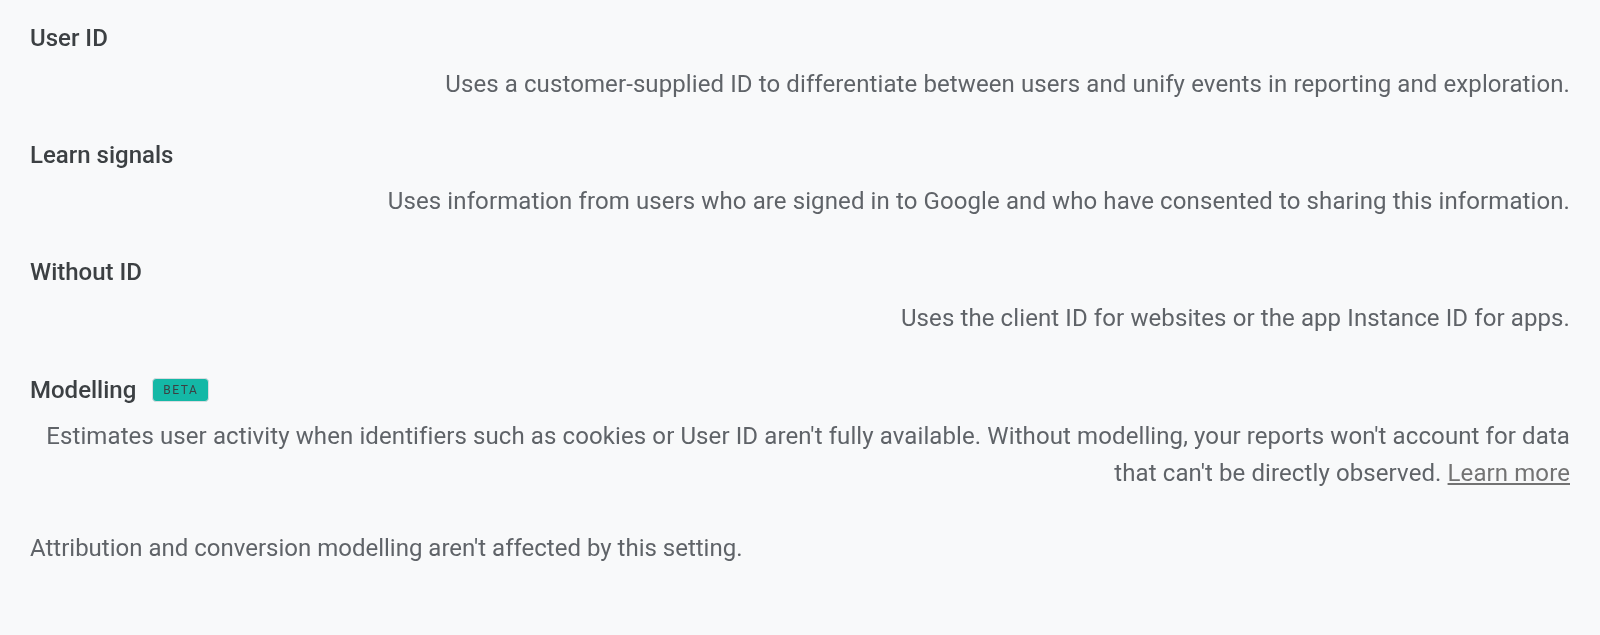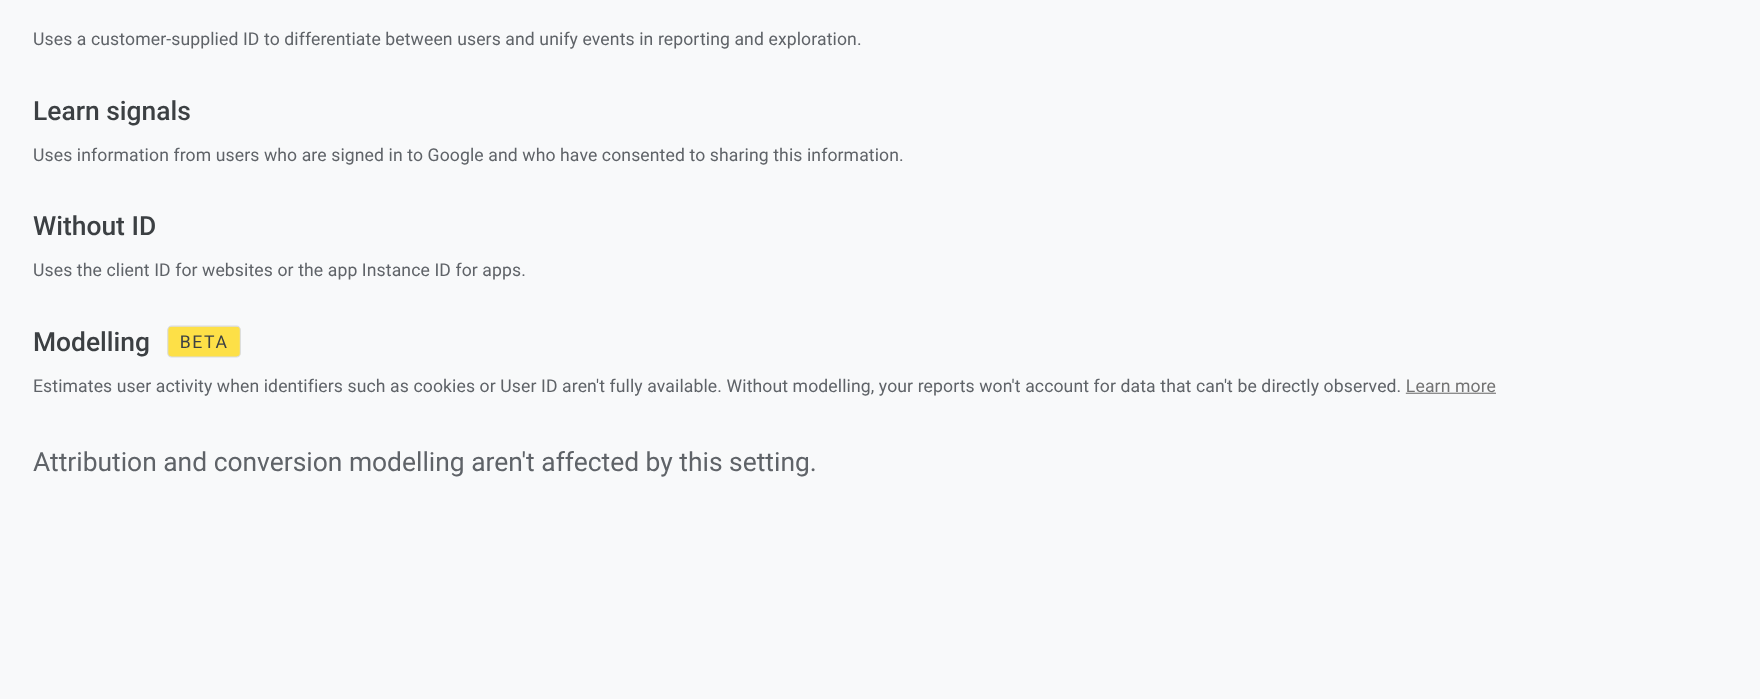--- a/index.html
+++ b/index.html
@@ -24,54 +24,58 @@
     .heading {
       font-size: 24px;
       font-weight: 500;
       color: #3c4043;
       margin-bottom: 14px;
       display: flex;
       align-items: center;
       gap: 16px;
     }
     .description {
-      font-size: 16px;
+      font-size: 24px;
       font-weight: 400;
       color: #5f6368;
       line-height: 1.55;
       letter-spacing: 0.1px;
+      text-align: right;
     }
     .badge {
       display: inline-block;
-      font-size: 16px;
+      font-size: 12px;
       font-weight: 400;
       letter-spacing: 1.5px;
       color: #3c4043;
       border: 1px solid #dadce0;
       border-radius: 4px;
       padding: 4px 10px;
-      background: #fde047;
+      background: #14b8a6;
       vertical-align: middle;
     }
     .link {
       color: #737373;
       text-decoration: underline;
       cursor: pointer;
     }
     .note {
       font-size: 24px;
       font-weight: 400;
       color: #5f6368;
       line-height: 1.55;
     }
   </style>
 </head>
 <body>
 
 <div class="section">
+  <div class="heading">
+    <span>User ID</span>
+  </div>
   <div class="description">Uses a customer-supplied ID to differentiate between users and unify events in reporting and exploration.</div>
 </div>
 
 <div class="section">
   <div class="heading">
     <span>Learn signals</span>
   </div>
   <div class="description">Uses information from users who are signed in to Google and who have consented to sharing this information.</div>
 </div>
 

